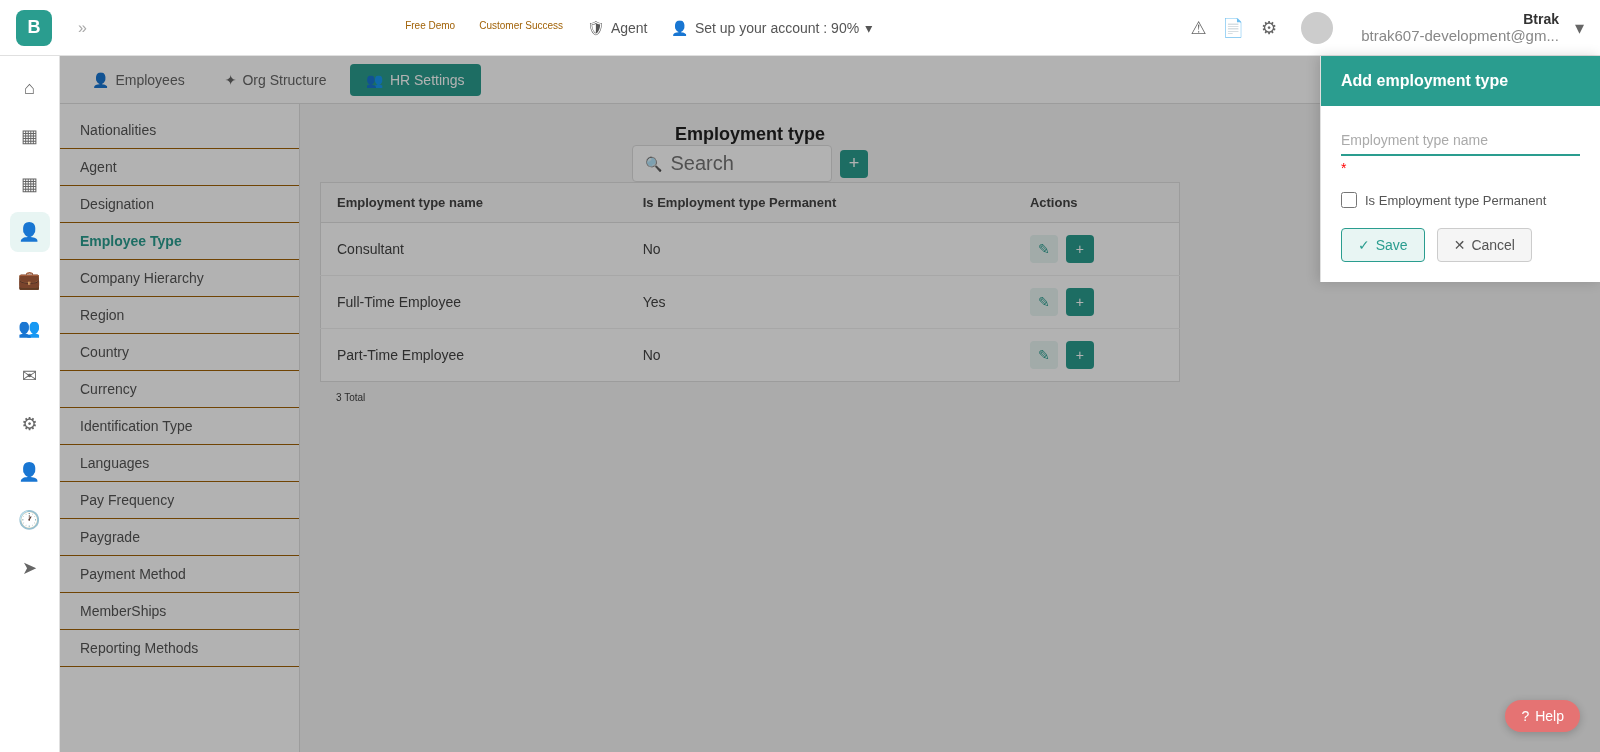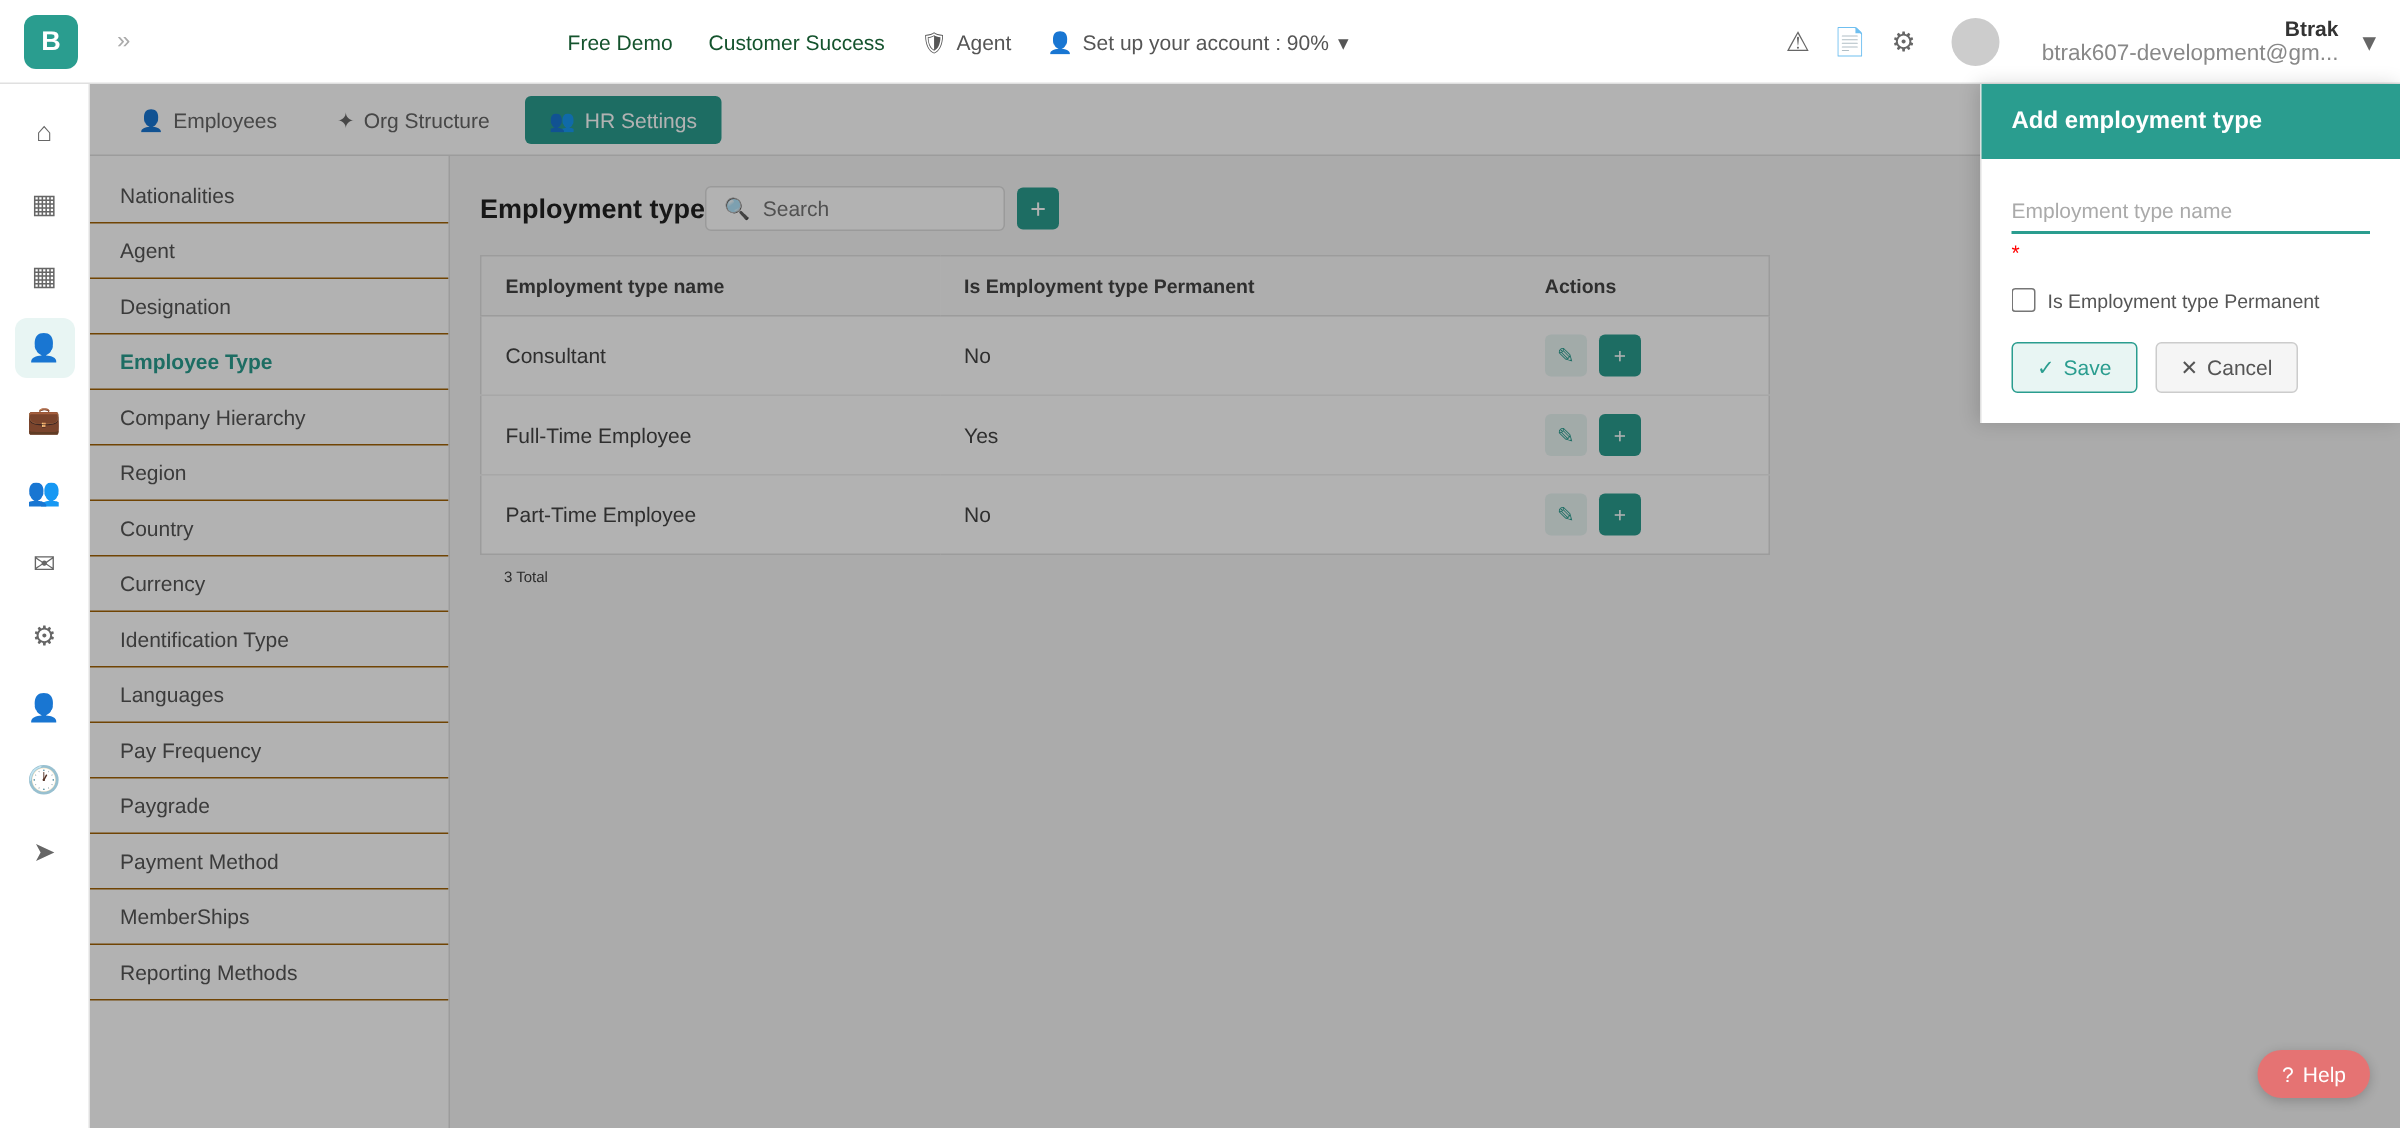--- a/index.html
+++ b/index.html
@@ -20,21 +20,21 @@
     }
     .topnav-logo {
       width: 36px; height: 36px;
       background: #2a9d8f;
       border-radius: 8px;
       display: flex; align-items: center; justify-content: center;
       color: #fff; font-size: 18px; font-weight: bold;
     }
     .topnav-chevron { color: #aaa; font-size: 16px; margin-left: 2px; }
     .topnav-links { display: flex; gap: 24px; flex: 1; justify-content: center; }
-    .topnav-link { color: #14532d; cursor: pointer; font-size: 14px; }
+    .topnav-link { color: #a16207; cursor: pointer; font-size: 10px; }
     .topnav-agent { display: flex; align-items: center; gap: 6px; color: #555; font-size: 14px; }
     .topnav-setup { display: flex; align-items: center; gap: 6px; color: #555; font-size: 14px; }
     .topnav-icons { display: flex; gap: 16px; align-items: center; margin-left: auto; }
     .topnav-icon-btn { color: #666; font-size: 18px; cursor: pointer; }
     .topnav-user { display: flex; flex-direction: column; align-items: flex-end; font-size: 12px; margin-left: 12px; }
     .topnav-user-name { font-weight: 600; color: #333; font-size: 14px; }
     .topnav-user-email { color: #888; font-size: 15px; }
     .topnav-avatar { width: 32px; height: 32px; background: #ccc; border-radius: 50%; margin-left: 8px; }
 
     
@@ -126,36 +126,37 @@
       position: relative;
       background: #f5f5f5;
     }
     .panel-inner {
       padding: 20px;
       max-width: 900px;
     }
     .panel-header {
       display: flex;
       align-items: center;
-      margin-bottom: 16px;
+      justify-content: space-between;
+      flex-direction: column;
     }
     .panel-title { font-size: 18px; font-weight: 700; color: #222; }
     .search-bar {
       display: flex;
       align-items: center;
       background: #fff;
       border: 1px solid #ddd;
       border-radius: 4px;
       padding: 6px 12px;
       gap: 8px;
       width: 200px;
     }
     .search-bar input {
       border: none; outline: none;
-      font-size: 14px; color: #555;
+      font-size: 20px; color: #555;
       width: 100%;
       background: transparent;
     }
     .search-icon-btn { color: #888; font-size: 14px; }
     .add-btn {
       width: 28px; height: 28px;
       background: #2a9d8f;
       color: #fff;
       border: none;
       border-radius: 4px;

